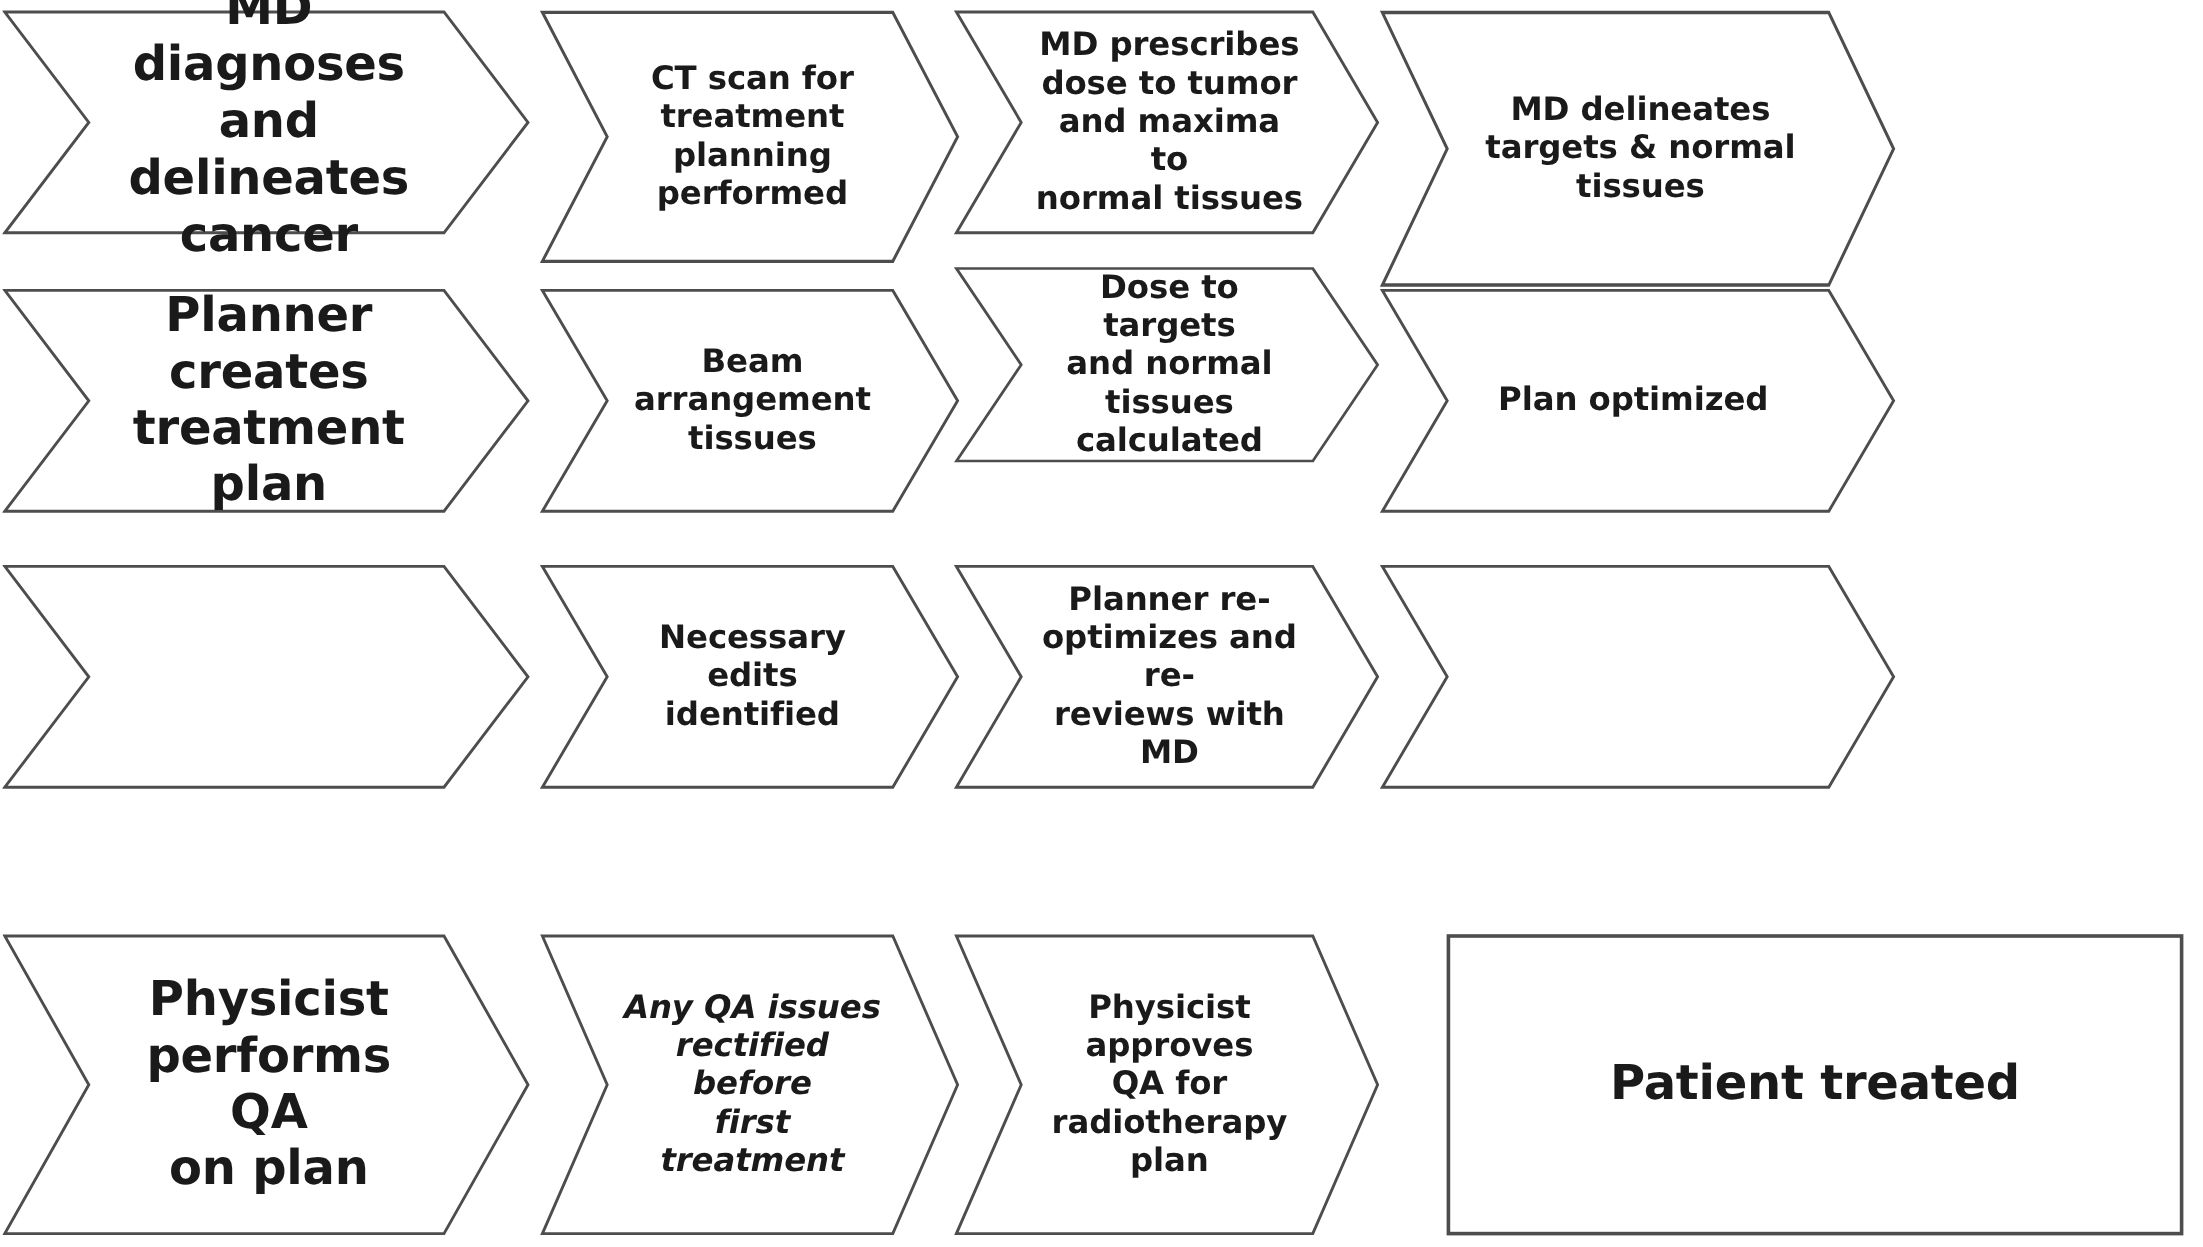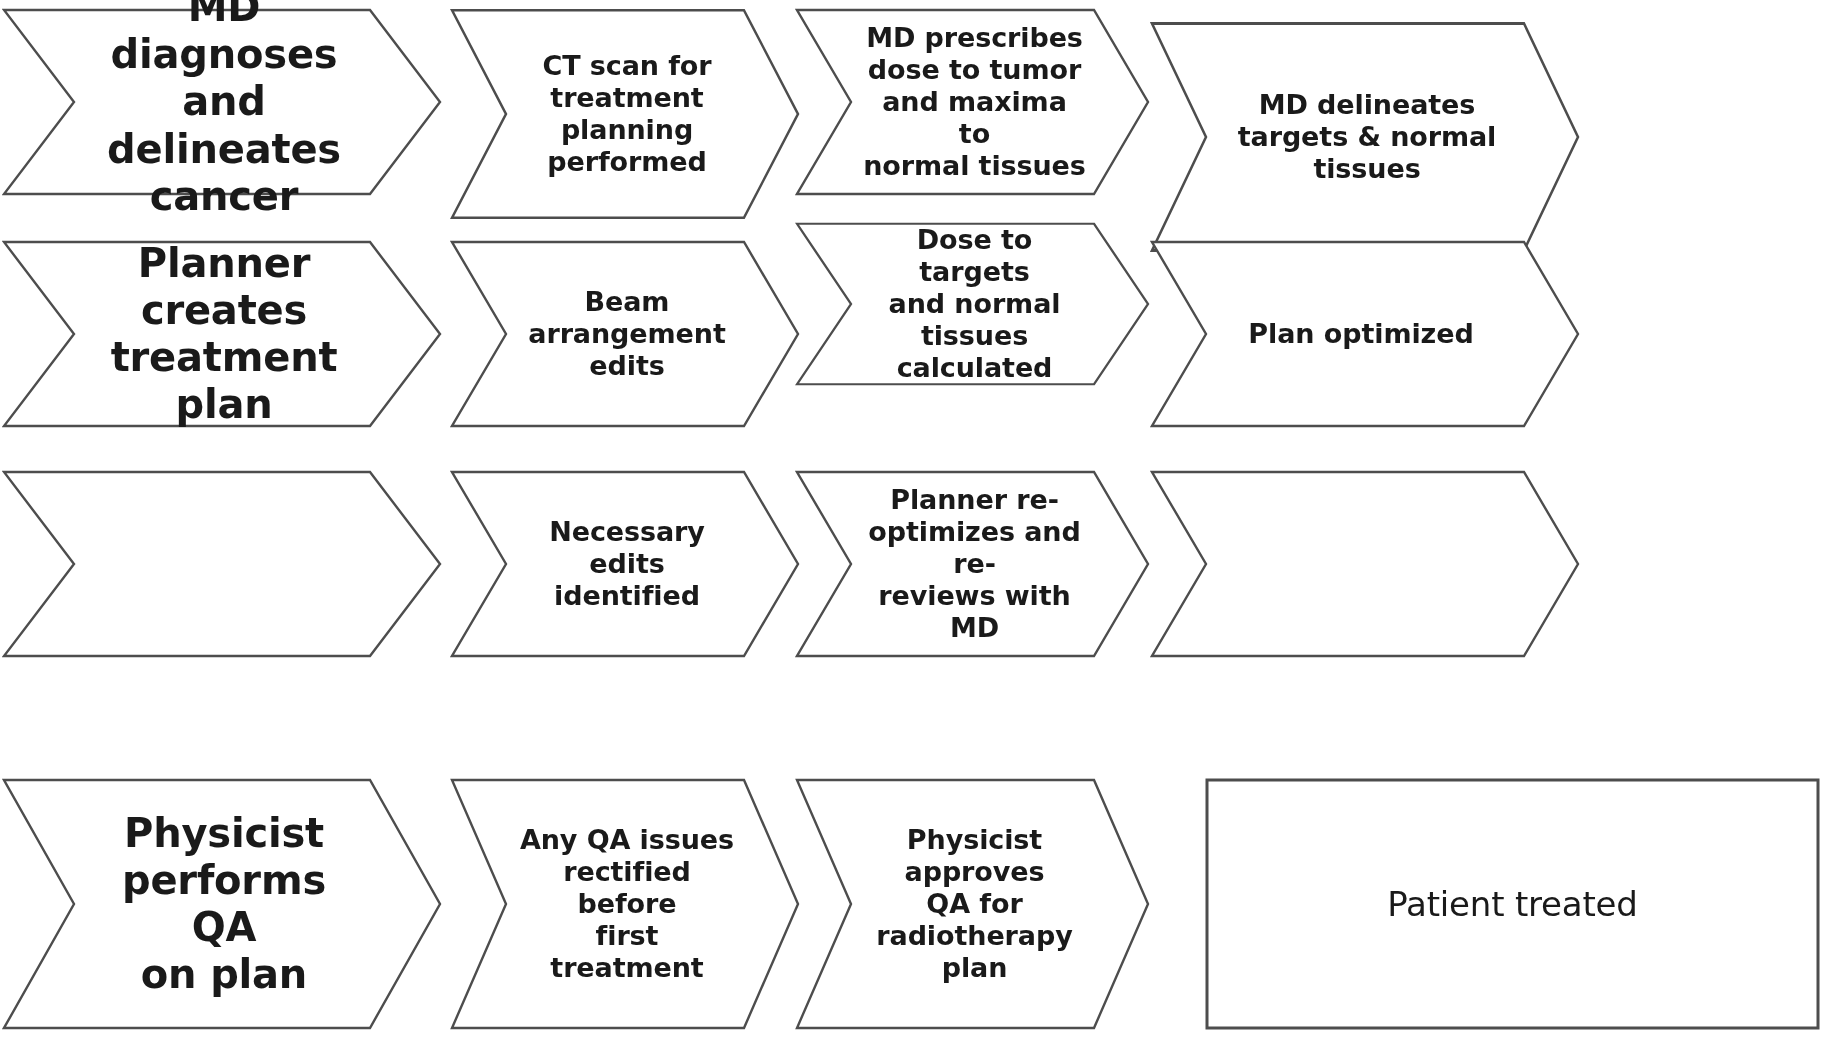--- a/index.html
+++ b/index.html
@@ -53,22 +53,22 @@
     font-weight: 600;
     letter-spacing: -0.2px;
   }
   
   .step .label {
     font-size: 27px;
     font-weight: 600;
     letter-spacing: -0.1px;
   }
   .terminal .label {
-    font-size: 34px;
-    font-weight: 400;
+    font-size: 40px;
+    font-weight: 700;
     letter-spacing: -0.2px;
     text-align: right;
   }
   .poly {
     fill: #ffffff;
     stroke: #4d4d4d;
     stroke-width: 2.4;
     stroke-linejoin: miter;
   }
   .rect {
@@ -101,21 +101,21 @@
       </div>
       <div class="node step" style="left: 795px; top: 8px; width: 355px; height: 188px;">
         <svg class="shape" viewBox="0 0 355 188" preserveAspectRatio="none">
           <polygon class="poly" points="2.0,2.0 299.0,2.0 353.0,94.0 299.0,186.0 2.0,186.0 56.0,94.0"></polygon>
         </svg>
         <div class="label" style="left: 68px; right: 64px;">MD prescribes
 dose to tumor
 and maxima to
 normal tissues</div>
       </div>
-      <div class="node step" style="left: 1150px; top: 8px; width: 430px; height: 232px; margin-top: 13px;">
+      <div class="node step" style="left: 1150px; top: 8px; width: 430px; height: 232px;">
         <svg class="shape" viewBox="0 0 430 188" preserveAspectRatio="none">
           <polygon class="poly" points="2.0,2.0 374.0,2.0 428.0,94.0 374.0,186.0 2.0,186.0 56.0,94.0"></polygon>
         </svg>
         <div class="label" style="left: 68px; right: 64px;">MD delineates
 targets &amp; normal
 tissues</div>
       </div>
     </div>
     <div class="row" style="top: 0px;">
       <div class="node lead" style="left: 2px; top: 240px; width: 440px; height: 188px;">
@@ -124,21 +124,21 @@
         </svg>
         <div class="label" style="left: 84px; right: 80px;">Planner creates
 treatment plan</div>
       </div>
       <div class="node step" style="left: 450px; top: 240px; width: 350px; height: 188px;">
         <svg class="shape" viewBox="0 0 350 188" preserveAspectRatio="none">
           <polygon class="poly" points="2.0,2.0 294.0,2.0 348.0,94.0 294.0,186.0 2.0,186.0 56.0,94.0"></polygon>
         </svg>
         <div class="label" style="left: 68px; right: 64px;">Beam
 arrangement
-edits</div>
+tissues</div>
       </div>
       <div class="node step" style="left: 795px; top: 222px; width: 355px; height: 164px;">
         <svg class="shape" viewBox="0 0 355 188" preserveAspectRatio="none">
           <polygon class="poly" points="2.0,2.0 299.0,2.0 353.0,94.0 299.0,186.0 2.0,186.0 56.0,94.0"></polygon>
         </svg>
         <div class="label" style="left: 68px; right: 64px;">Dose  to targets
 and normal
 tissues calculated</div>
       </div>
       <div class="node step" style="left: 1150px; top: 240px; width: 430px; height: 188px;">
@@ -181,21 +181,21 @@
           <polygon class="poly" points="2.0,2.0 368.0,2.0 438.0,126.0 368.0,250.0 2.0,250.0 72.0,126.0"></polygon>
         </svg>
         <div class="label" style="left: 84px; right: 80px;">Physicist
 performs QA
 on plan</div>
       </div>
       <div class="node step" style="left: 450px; top: 778px; width: 350px; height: 252px;">
         <svg class="shape" viewBox="0 0 350 252" preserveAspectRatio="none">
           <polygon class="poly" points="2.0,2.0 294.0,2.0 348.0,126.0 294.0,250.0 2.0,250.0 56.0,126.0"></polygon>
         </svg>
-        <div class="label" style="left: 68px; right: 64px;">Any QA issues
+        <div class="label" style="left: 68px; right: 64px; font-style: italic;">Any QA issues
 rectified before
 first treatment</div>
       </div>
       <div class="node step" style="left: 795px; top: 778px; width: 355px; height: 252px;">
         <svg class="shape" viewBox="0 0 355 252" preserveAspectRatio="none">
           <polygon class="poly" points="2.0,2.0 299.0,2.0 353.0,126.0 299.0,250.0 2.0,250.0 56.0,126.0"></polygon>
         </svg>
         <div class="label" style="left: 68px; right: 64px;">Physicist approves
 QA for
 radiotherapy plan</div>

